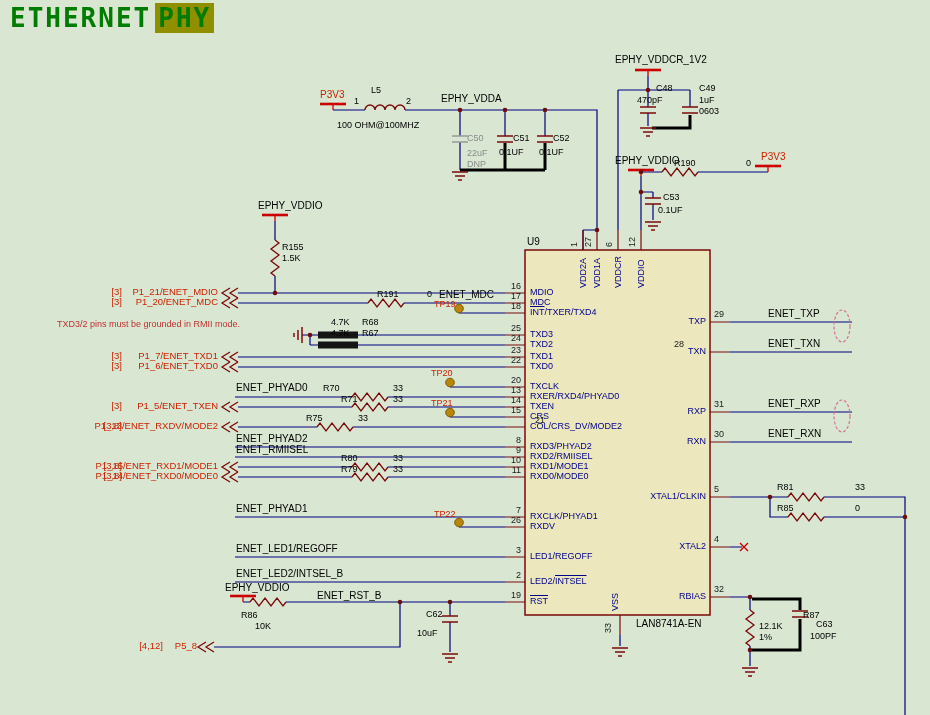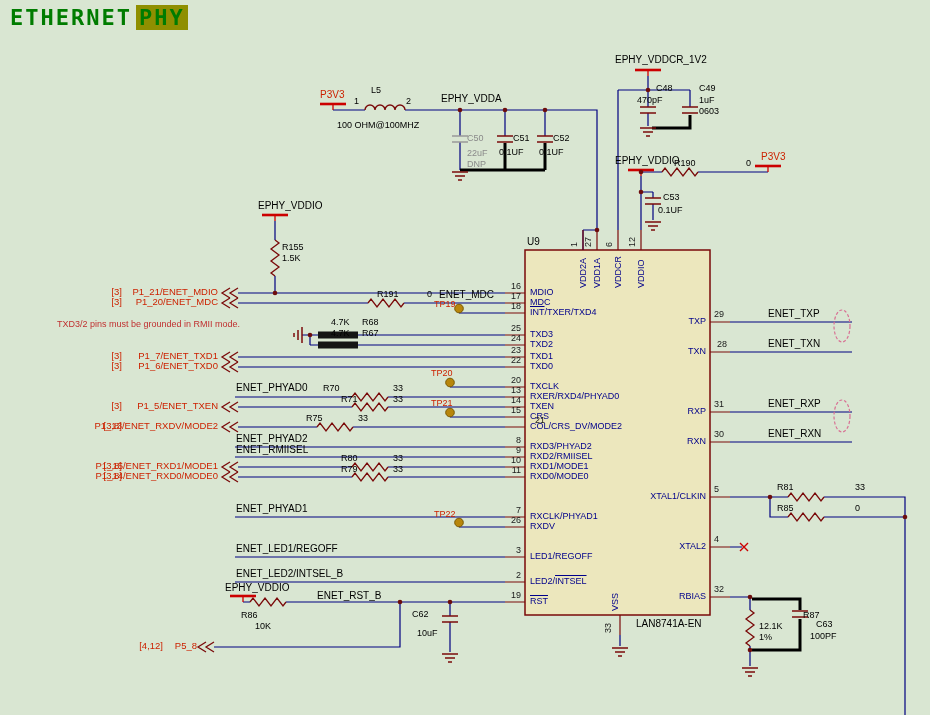--- a/index.html
+++ b/index.html
@@ -11,21 +11,21 @@
   .red{color:#cc2200;}
   .gray{color:#8a8a8a;}
   .pn{font-size:9px;line-height:9px;color:#00008b;}
   .num{font-size:9px;line-height:9px;color:#1a1a1a;}
   .ra{transform:translateX(-100%);}
   .vt{transform:rotate(-90deg);transform-origin:0 0;}
   .ov{text-decoration:overline;}
   .op{font-size:9.5px;line-height:9.5px;}
   .nt{font-size:9px;line-height:9px;color:#c03030;}
   .title{position:absolute;font-family:"DejaVu Sans Mono",monospace;font-weight:bold;
-         font-size:22px;line-height:24px;color:#007c00;letter-spacing:2px;}
+         font-size:26px;line-height:24px;color:#007c00;letter-spacing:2px;}
   .title .hl{background:#8f8f00;padding:0 3px;margin-left:4px;}
 </style>
 </head>
 <body>
 
 <div class="canvas">
 
 <svg width="930" height="715" viewBox="0 0 930 715">
   <defs>
     <path id="rz" d="M0 0 3 -4 9 4 15 -4 21 4 27 -4 33 4 36 0" fill="none" stroke-width="1.3"></path>
@@ -182,21 +182,21 @@
 <span class="t s9" style="left:499px;top:148px">0.1UF</span>
 <span class="t s9" style="left:553px;top:134px">C52</span>
 <span class="t s9" style="left:539px;top:148px">0.1UF</span>
 <span class="t s9" style="left:656px;top:84px">C48</span>
 <span class="t s9" style="left:637px;top:96px">470pF</span>
 <span class="t s9" style="left:699px;top:84px">C49</span>
 <span class="t s9" style="left:699px;top:96px">1uF</span>
 <span class="t s9" style="left:699px;top:107px">0603</span>
 <span class="t s9" style="left:663px;top:193px">C53</span>
 <span class="t s9" style="left:658px;top:206px">0.1UF</span>
-<span class="t s9" style="left:412px;top:610px">C62</span>
+<span class="t s9" style="left:426px;top:610px">C62</span>
 <span class="t s9" style="left:417px;top:629px">10uF</span>
 <span class="t s9" style="left:816px;top:620px">C63</span>
 <span class="t s9" style="left:810px;top:632px">100PF</span>
 
 <span class="t s9" style="left:674px;top:159px">R190</span>
 <span class="t s9" style="left:746px;top:159px">0</span>
 <span class="t s9" style="left:282px;top:243px">R155</span>
 <span class="t s9" style="left:282px;top:254px">1.5K</span>
 <span class="t s9" style="left:377px;top:290px">R191</span>
 <span class="t s9" style="left:427px;top:290px">0</span>
@@ -312,21 +312,21 @@
 
 <span class="t pn ra" style="left:706px;top:317px">TXP</span>
 <span class="t pn ra" style="left:706px;top:347px">TXN</span>
 <span class="t pn ra" style="left:706px;top:407px">RXP</span>
 <span class="t pn ra" style="left:706px;top:437px">RXN</span>
 <span class="t pn ra" style="left:706px;top:492px">XTAL1/CLKIN</span>
 <span class="t pn ra" style="left:706px;top:542px">XTAL2</span>
 <span class="t pn ra" style="left:706px;top:592px">RBIAS</span>
 
 <span class="t num" style="left:714px;top:310px">29</span>
-<span class="t num" style="left:717px;top:340px">28</span>
+<span class="t num" style="left:674px;top:340px">28</span>
 <span class="t num" style="left:714px;top:400px">31</span>
 <span class="t num" style="left:714px;top:430px">30</span>
 <span class="t num" style="left:714px;top:485px">5</span>
 <span class="t num" style="left:714px;top:535px">4</span>
 <span class="t num" style="left:714px;top:585px">32</span>
 
 <span class="t pn vt" style="left:579px;top:288px">VDD2A</span>
 <span class="t pn vt" style="left:593px;top:288px">VDD1A</span>
 <span class="t pn vt" style="left:614px;top:288px">VDDCR</span>
 <span class="t pn vt" style="left:637px;top:288px">VDDIO</span>

